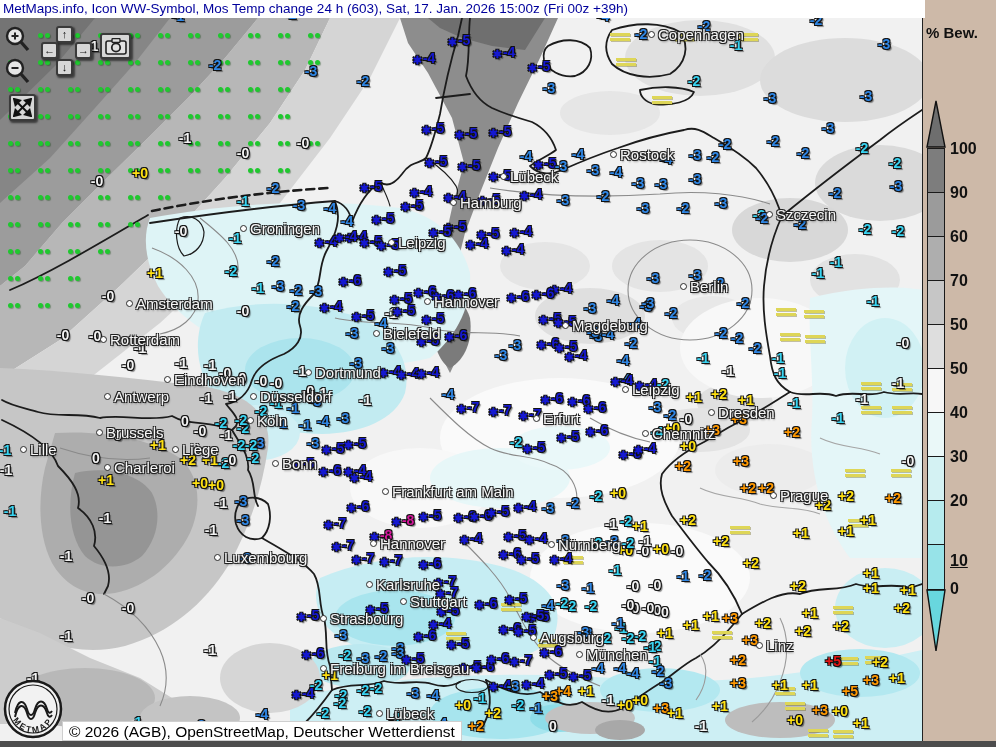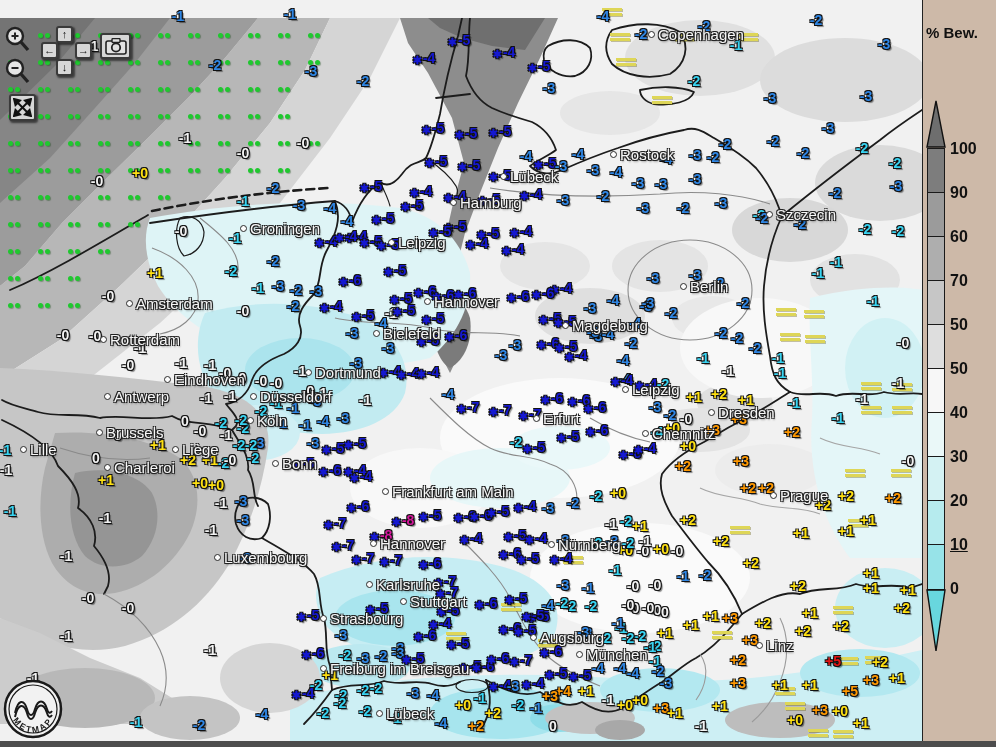--- a/index.html
+++ b/index.html
@@ -47,20 +47,23 @@
              font-size:15.5px;line-height:20px;padding:0 6px;white-space:nowrap;z-index:25;
              border:1px solid #cfcfcf;box-sizing:border-box;}
   .logo{position:absolute;left:3px;top:676px;z-index:26;}
   .bottombar{position:absolute;left:0;top:741px;width:996px;height:6px;background:#4d4d4d;z-index:35;}
 </style>
 </head>
 <body>
 
 <div class="screen">
 
+  <div class="titlebar">
+    <span>MetMaps.info, Icon WW-Symbol, Mos Temp change 24 h (603), Sat, 17. Jan. 2026 15:00z (Fri 00z +39h)</span>
+  </div>
 
   <div class="map">
     <svg class="mapsvg" width="922" height="723" viewBox="0 0 922 723">
       <rect width="922" height="723" fill="#f1f1f1"></rect>
 
       <path fill="#b7b7b7" d="M258,0 L330,0 305,52 270,105 225,160 175,215 120,268 60,322 0,360 0,268 25,248 62,205 105,162 150,118 190,78 225,40 Z"></path>
       <path fill="#9c9c9c" d="M0,0 L258,0 225,40 190,78 150,118 105,162 62,205 25,248 0,268 Z"></path>
       <path fill="#868686" d="M0,0 L170,0 135,45 95,90 50,140 0,185 Z"></path>
       <path fill="#747474" d="M0,0 L95,0 55,48 0,102 Z"></path>
       <path fill="#d5d5d5" d="M330,0 L400,0 370,60 330,120 280,185 225,245 160,305 90,360 30,405 0,420 0,360 60,322 120,268 175,215 225,160 270,105 305,52 Z"></path>
@@ -2064,20 +2067,23 @@
       <circle cx="30" cy="33" r="24" fill="none" stroke="#1a1a1a" stroke-width="1.2"></circle>
       <path d="M12,37 C15,23 21,23 24,33 C26,41 30,41 32,33 C35,23 41,23 44,33 C45,37 47,38 49,35" fill="none" stroke="#1a1a1a" stroke-width="2"></path>
       <path d="M12,41 C15,27 21,27 24,37 C26,45 30,45 32,37 C35,27 41,27 44,37 C45,41 47,42 49,39" fill="none" stroke="#1a1a1a" stroke-width="2"></path>
       <path id="logoArc" d="M9,41 A22,22 0 0 0 51,41" fill="none"></path>
       <text font-size="8.5" font-weight="bold" fill="#1a1a1a" letter-spacing="2" font-family="Liberation Sans, sans-serif">
         <textPath href="#logoArc" startOffset="6%">METMAPS</textPath>
       </text>
     </svg>
   </div>
 
+  <div class="copyright">
+    <span>© 2026 (AGB), OpenStreetMap, Deutscher Wetterdienst</span>
+  </div>
 
   <div class="legend" id="legendPanel" style="background: rgb(205, 185, 168);">
     <div class="legend-title">% Bew.</div>
     <svg class="legup" width="20" height="48">
       <polygon id="legUpPoly" points="10,1 19,47 1,47" stroke="#111" stroke-width="1.4" fill="#6e6e6e"></polygon>
     </svg>
     <div class="legbar" id="legBar">
         <div class="seg" style="background: rgb(125, 125, 125);"></div>
         <div class="seg" style="background: rgb(155, 155, 155);"></div>
         <div class="seg" style="background: rgb(174, 174, 174);"></div>
@@ -2095,19 +2101,19 @@
     <div id="legLabels">
         <div class="leglab" style="top: 140px;">100</div>
         <div class="leglab" style="top: 184px;">90</div>
         <div class="leglab" style="top: 228px;">60</div>
         <div class="leglab" style="top: 272px;">70</div>
         <div class="leglab" style="top: 316px;">50</div>
         <div class="leglab" style="top: 360px;">50</div>
         <div class="leglab" style="top: 404px;">40</div>
         <div class="leglab" style="top: 448px;">30</div>
         <div class="leglab" style="top: 492px;">20</div>
-        <div class="leglab" style="top: 536px; text-decoration: underline;">10</div>
+        <div class="leglab" style="top: 552px; text-decoration: underline;">10</div>
         <div class="leglab" style="top: 580px;">0</div>
       </div>
   </div>
 
   <div class="bottombar"></div>
 </div>
 
 </body></html>

